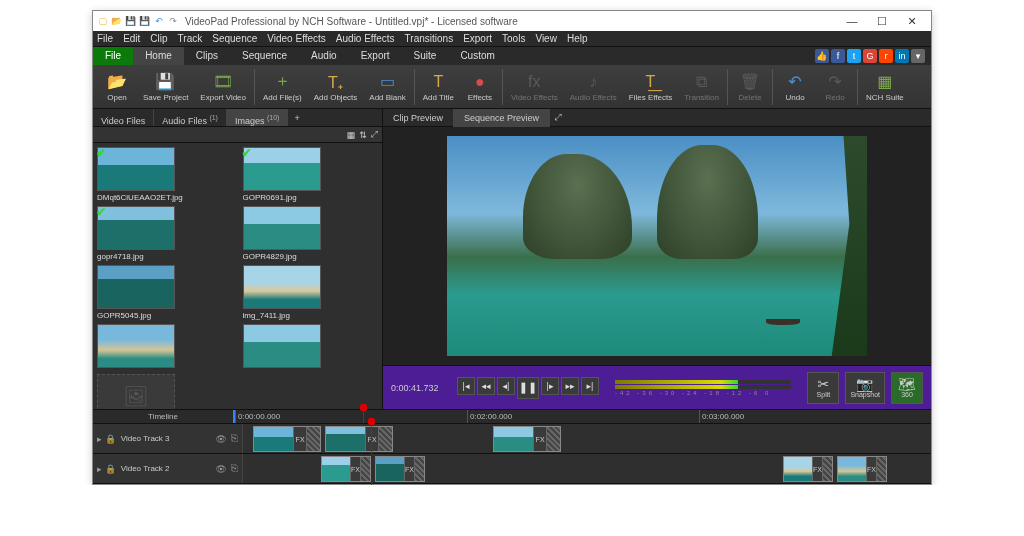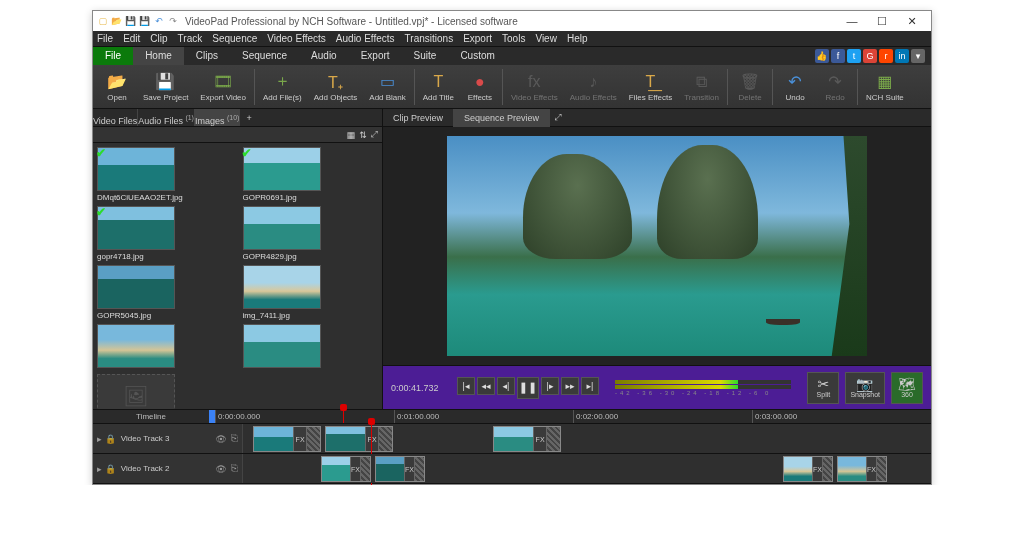--- a/index.html
+++ b/index.html
@@ -21,21 +21,21 @@
 .ribbon-tabs .social { display: flex; gap: 2px; padding-right: 6px; }
 .ribbon-tabs .social span { width: 14px; height: 14px; font-size: 9px; display: inline-flex; align-items: center; justify-content: center; color: #fff; border-radius: 2px; }
 .ribbon { height: 44px; background: linear-gradient(#3e3e3e,#333); display: flex; align-items: center; padding: 2px 4px; border-bottom: 1px solid #111; }
 .ribbon .rbtn { display: flex; flex-direction: column; align-items: center; justify-content: center; font-size: 8px; color: #ccc; padding: 0 6px; min-width: 40px; height: 40px; cursor: pointer; }
 .ribbon .rbtn .ricon { width: 20px; height: 20px; display: flex; align-items: center; justify-content: center; font-size: 16px; margin-bottom: 1px; }
 .ribbon .rbtn.disabled { opacity: .4; }
 .ribbon .sep { width: 1px; height: 36px; background: #555; margin: 0 2px; }
 .content { display: flex; height: 300px; background: #2a2a2a; }
 .bin { width: 290px; display: flex; flex-direction: column; border-right: 1px solid #111; }
 .bin-tabs { height: 18px; display: flex; font-size: 9px; color: #ccc; background: #2a2a2a; border-bottom: 1px solid #111; }
-.bin-tabs .btab { padding: 0 0; line-height: 18px; border-right: 1px solid #444; }
+.bin-tabs .btab { padding: 0 8px; line-height: 18px; border-right: 1px solid #444; }
 .bin-tabs .btab.active { background: #444; }
 .bin-tabs .btab sup { font-size: 7px; color: #aaa; }
 .bin-tabs .plus { padding: 0 6px; line-height: 18px; }
 .bin-tools { height: 16px; background: #333; border-bottom: 1px solid #111; display: flex; justify-content: flex-end; gap: 4px; padding: 0 4px; font-size: 9px; color: #ccc; align-items: center; }
 .bin-body { flex: 1; background: #2f2f2f; padding: 4px; display: grid; grid-template-columns: repeat(2, 1fr); gap: 4px 10px; align-content: start; overflow: hidden; }
 .thumb { display: flex; flex-direction: column; }
 .thumb .timg { width: 78px; height: 44px; position: relative; border: 1px solid #555; }
 .thumb .timg .chk { position: absolute; top: -2px; left: -2px; color: #2cdc2c; font-size: 12px; font-weight: bold; }
 .thumb .tname { font-size: 8px; color: #ddd; margin-top: 2px; width: 90px; white-space: nowrap; overflow: hidden; text-overflow: ellipsis; }
 .thumb.placeholder .timg { background: #3a3a3a; border: 1px dashed #555; display: flex; align-items: center; justify-content: center; color: #555; font-size: 20px; }
@@ -53,21 +53,21 @@
 .playbar .transport span { width: 18px; height: 18px; background: #3a3a3a; border: 1px solid #555; display: inline-flex; align-items: center; justify-content: center; font-size: 9px; color: #ddd; }
 .playbar .transport span.big { width: 22px; height: 22px; font-size: 11px; }
 .playbar .meter { flex: 1; height: 20px; margin: 0 10px; display: flex; flex-direction: column; justify-content: center; gap: 1px; }
 .playbar .meter .bar { height: 4px; background: linear-gradient(to right, #7a7a00 0%, #dada00 60%, #2cdc2c 70%, #333 70%); }
 .playbar .meter .ticks { font-size: 6px; color: #888; letter-spacing: 3px; }
 .playbar .pbtn { min-width: 32px; height: 32px; background: #3a3a3a; border: 1px solid #555; display: flex; flex-direction: column; align-items: center; justify-content: center; font-size: 7px; color: #ccc; padding: 0 4px; }
 .playbar .pbtn .picon { font-size: 14px; line-height: 1; }
 .playbar .pbtn.green { background: #2a6b2a; }
 .timeline { background: #2a2a2a; border-top: 1px solid #111; }
 .tl-header { height: 14px; display: flex; font-size: 8px; color: #bbb; border-bottom: 1px solid #111; }
-.tl-header .tl-label { width: 122px; text-align: center; line-height: 14px; border-right: 6px solid #3b82f6; }
+.tl-header .tl-label { width: 142px; text-align: center; line-height: 14px; border-right: 2px solid #3b82f6; }
 .tl-header .tl-ruler { flex: 1; display: flex; position: relative; }
 .tl-header .tl-ruler .tick { flex: 1; border-left: 1px solid #555; padding-left: 2px; line-height: 14px; }
 .tl-track { height: 30px; display: flex; border-bottom: 1px solid #111; }
 .tl-track .tl-head { width: 150px; background: #333; border-right: 1px solid #444; display: flex; align-items: center; font-size: 8px; color: #ccc; padding: 0 4px; gap: 4px; }
 .tl-track .tl-head .tname2 { flex: 1; }
 .tl-track .tl-head .tico { font-size: 9px; opacity: .7; }
 .tl-track .tl-body { flex: 1; background: #2f2f2f; position: relative; }
 .clip { position: absolute; top: 2px; height: 26px; border: 1px solid #888; display: flex; overflow: hidden; }
 .clip .cthumb { width: 40px; height: 100%; }
 .clip .cfx { width: 14px; height: 100%; background: #3a3a3a; display: flex; align-items: center; justify-content: center; font-size: 7px; color: #ccc; border-left: 1px solid #666; }
@@ -321,21 +321,20 @@
           </div>
       </div>
     </div>
   </div>
 
   <div class="timeline">
     <div class="tl-header">
       <div class="tl-label">Timeline</div>
       <div class="tl-ruler" id="tl-ruler" style="position: relative;">
           <div class="tick">0:00:00.000</div>
-          <div class="tick">0:01:00.000</div>
           <div class="tick">0:02:00.000</div>
           <div class="tick">0:03:00.000</div>
           <div class="playhead" style="left: 128px;"></div>
         </div>
     </div>
     <div id="tl-tracks">
         <div class="tl-track">
           <div class="tl-head">
             <span class="tico">▸</span>
             <span class="tico">🔒</span>

